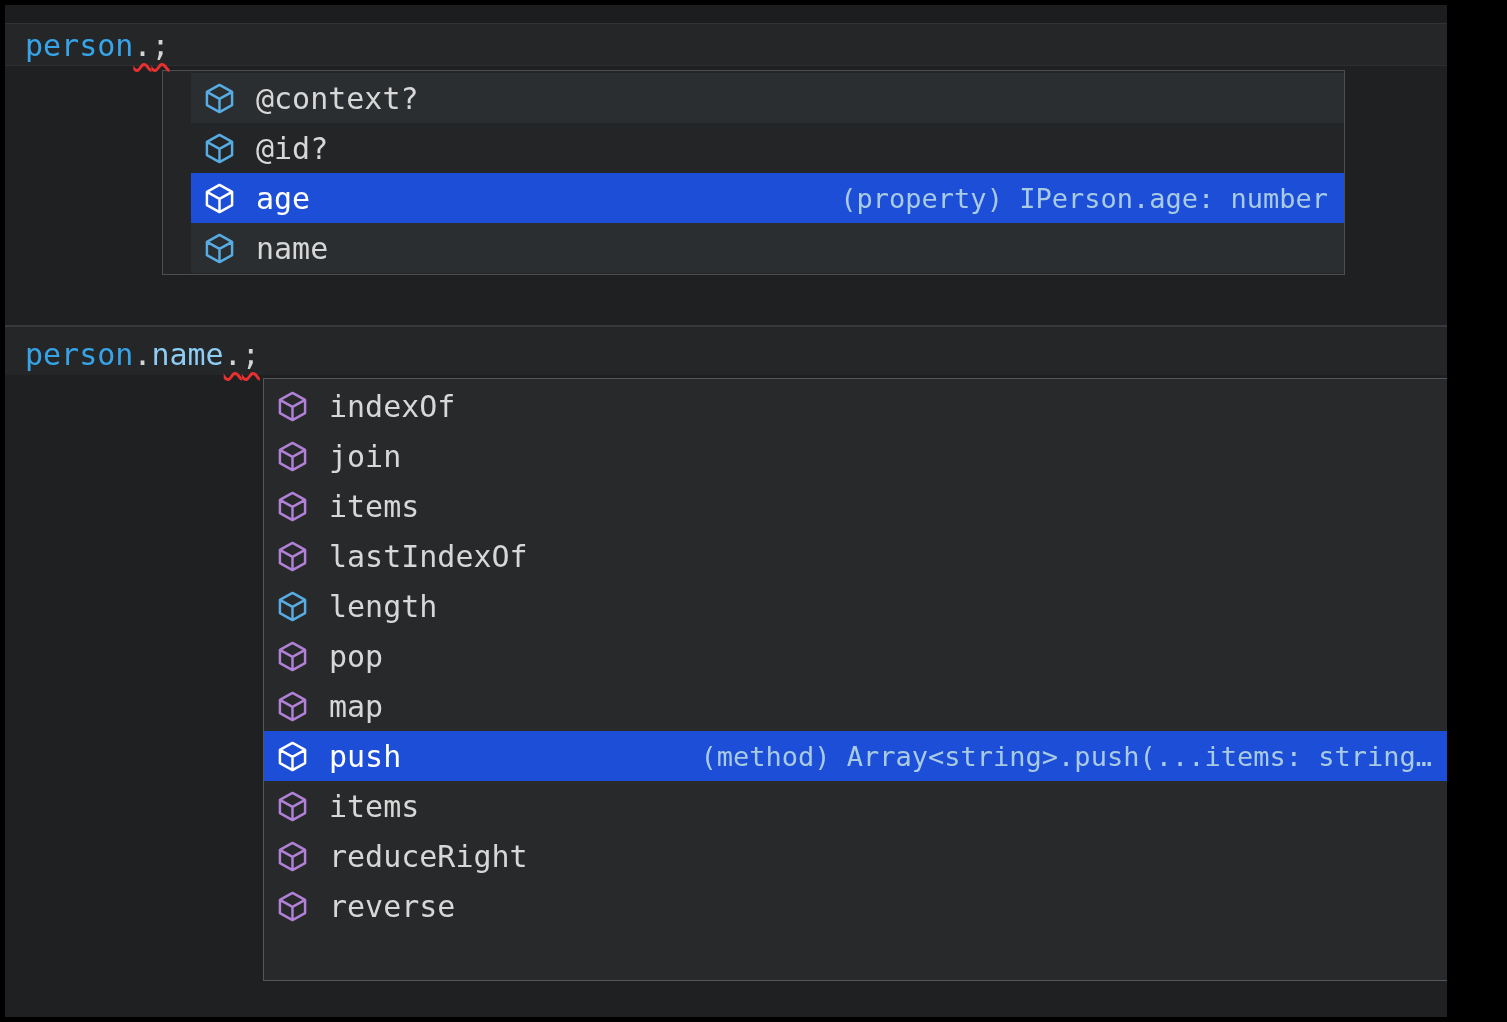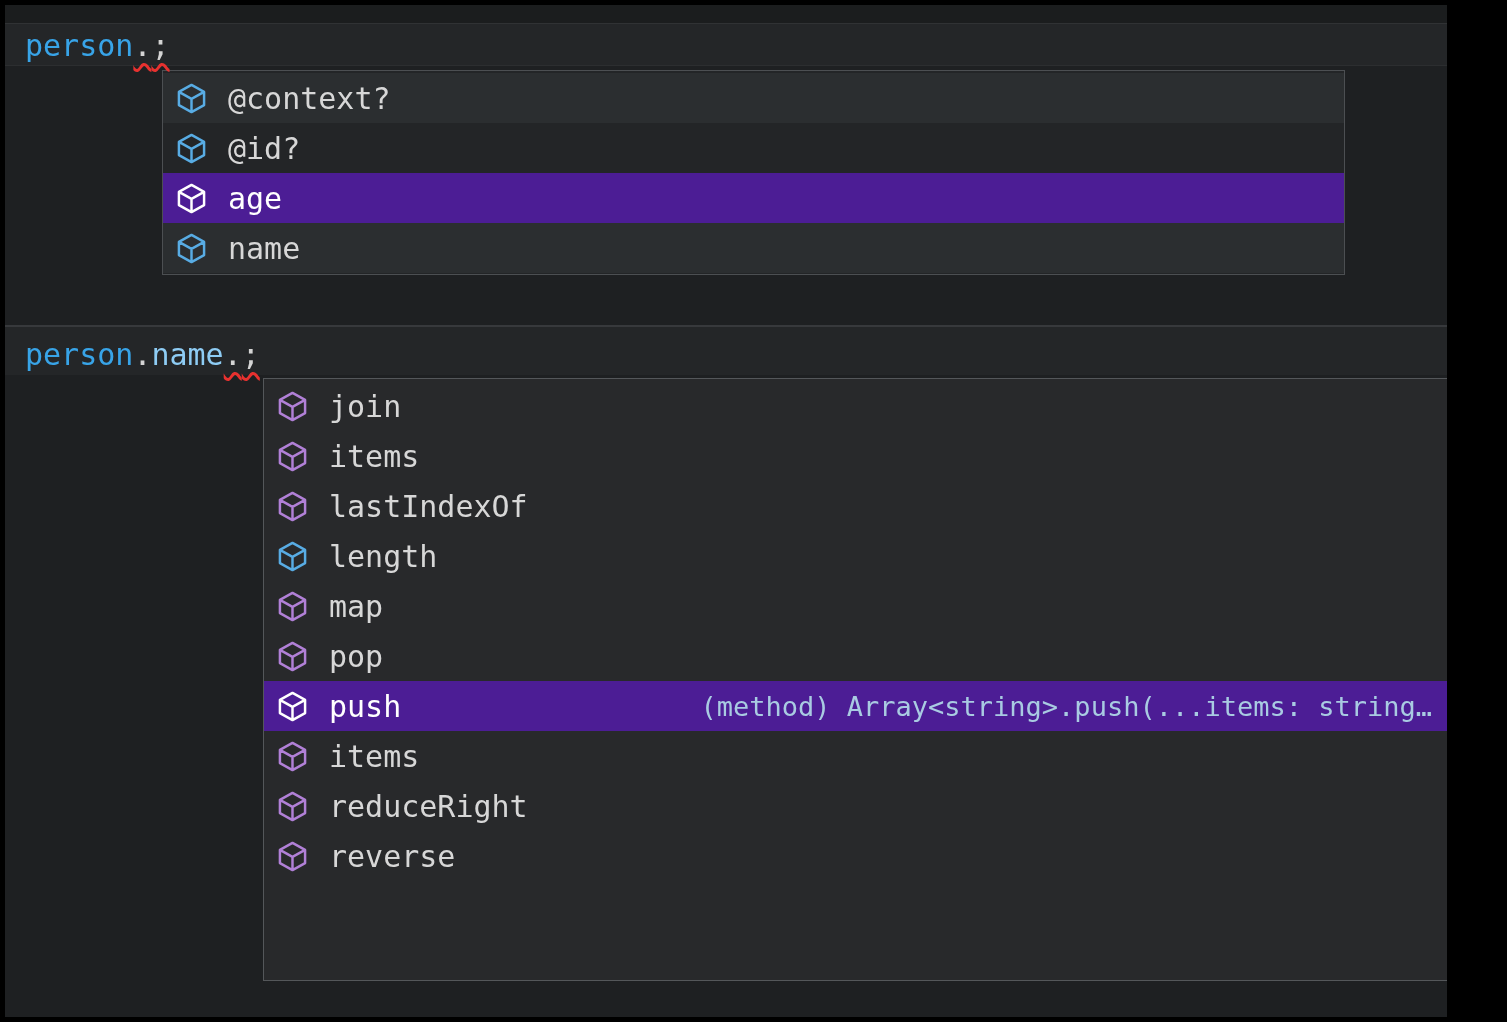--- a/index.html
+++ b/index.html
@@ -35,28 +35,28 @@
     text-underline-offset:7px;
   }
 
   
   .suggest{
     position:absolute;z-index:2;
     border:1px solid #4c4f52;
     box-sizing:border-box;
     padding:2px 0 3px 0;
   }
-  .suggest.s1{left:157px;top:65px;width:1183px;height:205px;background:#232527;}
+  .suggest.s1{left:157px;top:65px;width:1183px;height:205px;background:#232527;padding-left:28px;}
   .suggest.s2{left:258px;top:373px;width:1186px;height:603px;background:#28292b;border-color:#54575a;}
   .row{
     height:50px;display:flex;align-items:center;
     padding:0 16px 0 12px;box-sizing:border-box;
   }
   .s1 .row.alt{background:#2b2e30;}
-  .row.sel{background:#4c1d95;}
+  .row.sel{background:#1d4ed8;}
   .cube{width:33px;height:33px;flex:0 0 33px;display:inline-flex;margin-right:20px;}
   .cube svg{width:100%;height:100%;}
   .c-field{color:#58ace4;}
   .c-method{color:#b180d7;}
   .row.sel .cube{color:#ffffff;}
   .lbl{
     color:#d7d7d7;font-size:30px;white-space:pre;
   }
   .row.sel .lbl{color:#ffffff;}
   .detail{
@@ -92,40 +92,49 @@
         </span>
       <span class="lbl">@id?</span>
     </div>
     <div class="row sel">
       <span class="cube c-field">
           <svg viewBox="0 0 16 16">
             <path d="M8 1.4 14.1 4.8v6.4L8 14.6 1.9 11.2V4.8Z M1.9 4.8 8 8.2l6.1-3.4 M8 8.2v6.4" fill="none" stroke="currentColor" stroke-width="1.2" stroke-linejoin="round"></path>
           </svg>
         </span>
       <span class="lbl">age</span>
+      <span class="detail">(property) IPerson.age: number</span>
     </div>
     <div class="row alt">
       <span class="cube c-field">
           <svg viewBox="0 0 16 16">
             <path d="M8 1.4 14.1 4.8v6.4L8 14.6 1.9 11.2V4.8Z M1.9 4.8 8 8.2l6.1-3.4 M8 8.2v6.4" fill="none" stroke="currentColor" stroke-width="1.2" stroke-linejoin="round"></path>
           </svg>
         </span>
       <span class="lbl">name</span>
     </div>
   </div>
 
   <div class="code-line l2"><span class="tok-var">person</span><span class="tok-punct">.</span><span class="tok-prop">name</span><span class="tok-punct sq">.</span><span class="tok-punct sq">;</span></div>
 
   <div class="suggest s2">
     <div class="row">
       <span class="cube c-method">
           <svg viewBox="0 0 16 16">
             <path d="M8 1.4 14.1 4.8v6.4L8 14.6 1.9 11.2V4.8Z M1.9 4.8 8 8.2l6.1-3.4 M8 8.2v6.4" fill="none" stroke="currentColor" stroke-width="1.2" stroke-linejoin="round"></path>
           </svg>
         </span>
+      <span class="lbl">indexOf</span>
+    </div>
+    <div class="row">
+      <span class="cube c-method">
+          <svg viewBox="0 0 16 16">
+            <path d="M8 1.4 14.1 4.8v6.4L8 14.6 1.9 11.2V4.8Z M1.9 4.8 8 8.2l6.1-3.4 M8 8.2v6.4" fill="none" stroke="currentColor" stroke-width="1.2" stroke-linejoin="round"></path>
+          </svg>
+        </span>
       <span class="lbl">join</span>
     </div>
     <div class="row">
       <span class="cube c-method">
           <svg viewBox="0 0 16 16">
             <path d="M8 1.4 14.1 4.8v6.4L8 14.6 1.9 11.2V4.8Z M1.9 4.8 8 8.2l6.1-3.4 M8 8.2v6.4" fill="none" stroke="currentColor" stroke-width="1.2" stroke-linejoin="round"></path>
           </svg>
         </span>
       <span class="lbl">items</span>
     </div>
@@ -144,29 +153,29 @@
           </svg>
         </span>
       <span class="lbl">length</span>
     </div>
     <div class="row">
       <span class="cube c-method">
           <svg viewBox="0 0 16 16">
             <path d="M8 1.4 14.1 4.8v6.4L8 14.6 1.9 11.2V4.8Z M1.9 4.8 8 8.2l6.1-3.4 M8 8.2v6.4" fill="none" stroke="currentColor" stroke-width="1.2" stroke-linejoin="round"></path>
           </svg>
         </span>
+      <span class="lbl">pop</span>
+    </div>
+    <div class="row">
+      <span class="cube c-method">
+          <svg viewBox="0 0 16 16">
+            <path d="M8 1.4 14.1 4.8v6.4L8 14.6 1.9 11.2V4.8Z M1.9 4.8 8 8.2l6.1-3.4 M8 8.2v6.4" fill="none" stroke="currentColor" stroke-width="1.2" stroke-linejoin="round"></path>
+          </svg>
+        </span>
       <span class="lbl">map</span>
-    </div>
-    <div class="row">
-      <span class="cube c-method">
-          <svg viewBox="0 0 16 16">
-            <path d="M8 1.4 14.1 4.8v6.4L8 14.6 1.9 11.2V4.8Z M1.9 4.8 8 8.2l6.1-3.4 M8 8.2v6.4" fill="none" stroke="currentColor" stroke-width="1.2" stroke-linejoin="round"></path>
-          </svg>
-        </span>
-      <span class="lbl">pop</span>
     </div>
     <div class="row sel">
       <span class="cube c-method">
           <svg viewBox="0 0 16 16">
             <path d="M8 1.4 14.1 4.8v6.4L8 14.6 1.9 11.2V4.8Z M1.9 4.8 8 8.2l6.1-3.4 M8 8.2v6.4" fill="none" stroke="currentColor" stroke-width="1.2" stroke-linejoin="round"></path>
           </svg>
         </span>
       <span class="lbl">push</span>
       <span class="detail">(method) Array&lt;string&gt;.push(...items: string…</span>
     </div>

